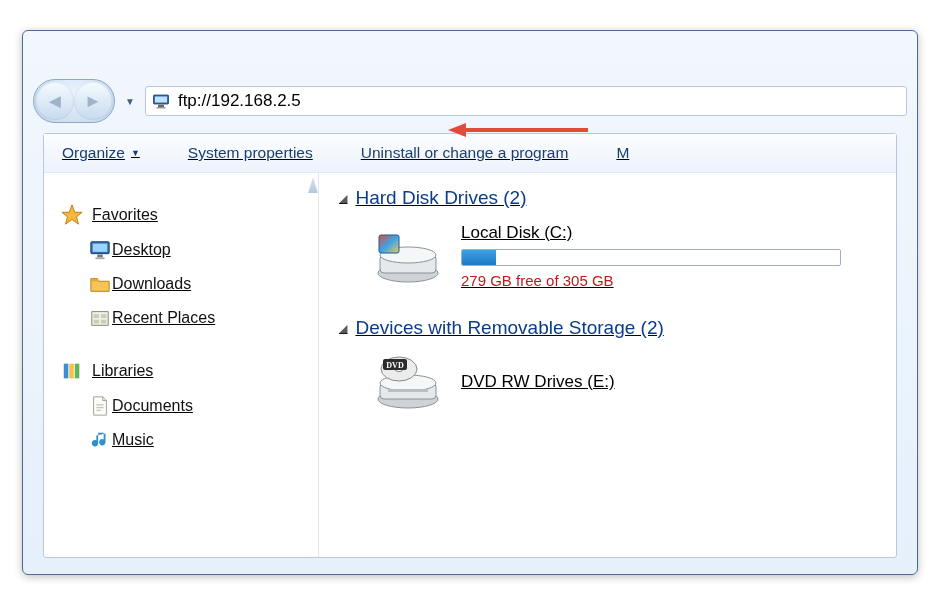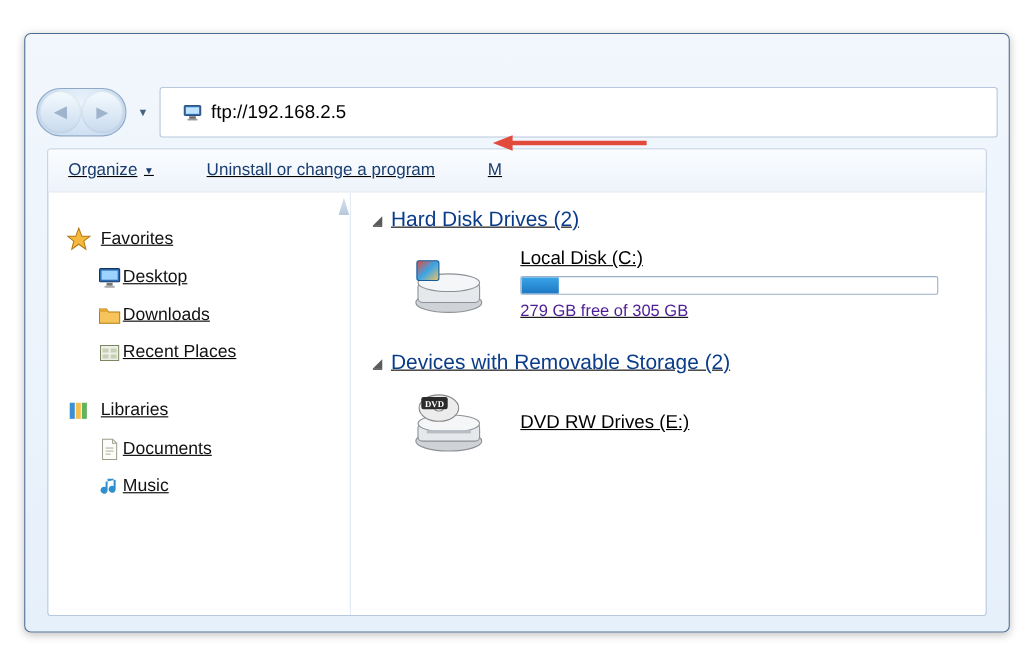--- a/index.html
+++ b/index.html
@@ -51,25 +51,25 @@
 .nav-btn.back { font-size: 20px; }
 .nav-dropdown {
   color: #46627f;
   font-size: 10px;
   padding: 0 4px;
 }
 .address-bar {
   flex: 1;
   display: flex;
   align-items: center;
-  height: 46px;
+  height: 30px;
   background: #fff;
   border: 1px solid #b7c8dd;
   border-radius: 3px;
-  padding: 0 20px;
+  padding: 0 6px;
   gap: 8px;
 }
 .address-icon {
   width: 18px; height: 18px;
 }
 .address-input {
   flex: 1;
   border: none;
   outline: none;
   font-size: 17px;
@@ -162,35 +162,35 @@
   cursor: pointer;
 }
 .section-header .tri { color: #5a5a5a; font-size: 11px; }
 .drive-row {
   display: flex;
   align-items: center;
   gap: 18px;
   margin: 8px 0 28px 34px;
 }
 .drive-icon { width: 70px; height: 58px; }
-.drive-info { display: flex; flex-direction: column; gap: 6px; margin-left: 12px; }
+.drive-info { display: flex; flex-direction: column; gap: 6px; }
 .drive-name { font-size: 17px; color: #000; }
 .drive-bar {
   width: 380px; height: 17px;
   border: 1px solid #9cb0c9;
   background: #fff;
   border-radius: 2px;
   overflow: hidden;
 }
 .drive-bar-fill {
   height: 100%;
   width: 9%;
   background: linear-gradient(#3aa5e8, #1d78c3);
 }
-.drive-sub { font-size: 15px; color: #4c1d95; }
+.drive-sub { font-size: 15px; color: #b91c1c; }
 .spacer { height: 18px; }
 </style>
 </head>
 <body>
 
 <div class="window">
   <div class="titlebar-spacer"></div>
 
   <div class="navbar">
     <div class="nav-buttons">
@@ -219,20 +219,21 @@
     <line x1="140" y1="9" x2="14" y2="9" stroke="#e24a3b" stroke-width="4"></line>
     <polygon points="0,9 18,2 18,16" fill="#e24a3b"></polygon>
   </svg>
 
   <div class="inner">
     <div class="toolbar">
       <div class="toolbar-item">
         <span>Organize</span>
         <span class="dd">▼</span>
       </div>
+      <div class="toolbar-item">System properties</div>
       <div class="toolbar-item">Uninstall or change a program</div>
       <div class="toolbar-item">M</div>
     </div>
 
     <div class="body">
       <div class="sidebar">
         <div class="group-title">
           <span class="icon">
             <svg viewBox="0 0 24 24" width="22" height="22">
                 <polygon points="12,1 15,9 23,9 17,14 19,22 12,17 5,22 7,14 1,9 9,9" fill="#f6b73e" stroke="#b57c0e"></polygon>

